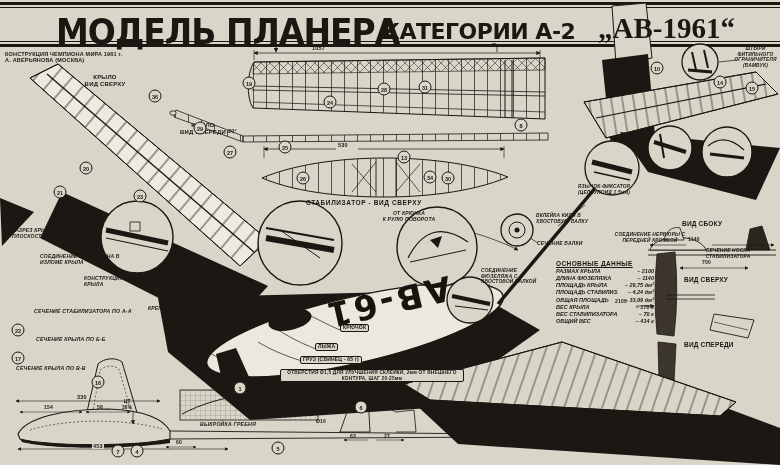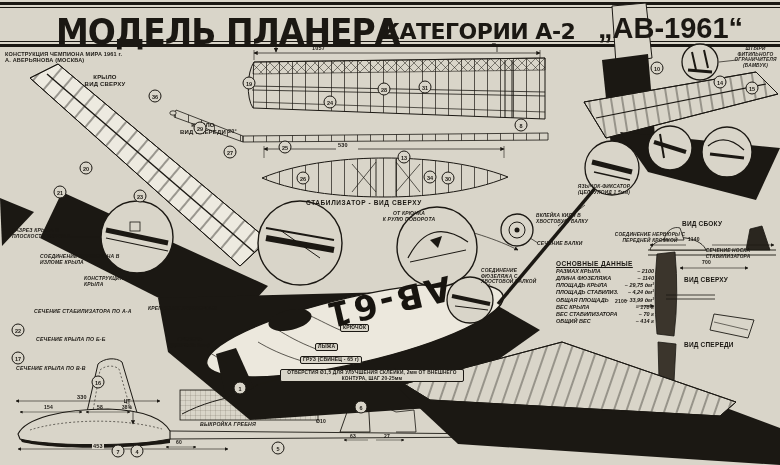--- a/index.html
+++ b/index.html
@@ -11,21 +11,21 @@
   svg{position:absolute;left:0;top:0}
   .t{position:absolute;font-weight:700;line-height:1.15;white-space:pre-line;letter-spacing:.2px;color:#1b1813}
   .it{font-style:italic}
   .bx{border:1px solid #1b1813;border-radius:2px;padding:0 2px;background:#d9d5c9;display:inline-block;white-space:normal}
   .title-main{
     position:absolute;left:56px;top:10px;font-size:33px;font-weight:800;
     font-family:"DejaVu Sans",sans-serif;letter-spacing:-1px;
     transform:scaleY(1.1);transform-origin:top left;
   }
   .title-cat{position:absolute;left:382px;top:19px;font-size:22px;font-weight:800;font-family:"DejaVu Sans",sans-serif;letter-spacing:-.5px}
-  .title-model{position:absolute;left:598px;top:12px;font-size:29px;font-weight:800;font-family:Liberation Sans, sans-serif;letter-spacing:0}
+  .title-model{position:absolute;left:598px;top:12px;font-size:29px;font-weight:800;font-family:Liberation Serif, serif;letter-spacing:0}
   .marking{
     position:absolute;left:308px;top:282px;width:160px;text-align:center;
     font-size:34px;font-weight:800;font-family:"DejaVu Sans",sans-serif;
     transform:rotate(167deg);letter-spacing:3px;color:#17140f;
   }
   .specs{position:absolute;left:556px;top:260px;width:98px}
   .specs h4{margin:0 0 1px 0;font-size:6.5px;text-align:left;text-decoration:underline;letter-spacing:.4px}
   .spec-row{display:flex;justify-content:space-between;font-size:5.5px;font-weight:700;font-style:italic;line-height:1.3}
   .part{
     position:absolute;width:11px;height:11px;border:1px solid #1b1813;border-radius:50%;

